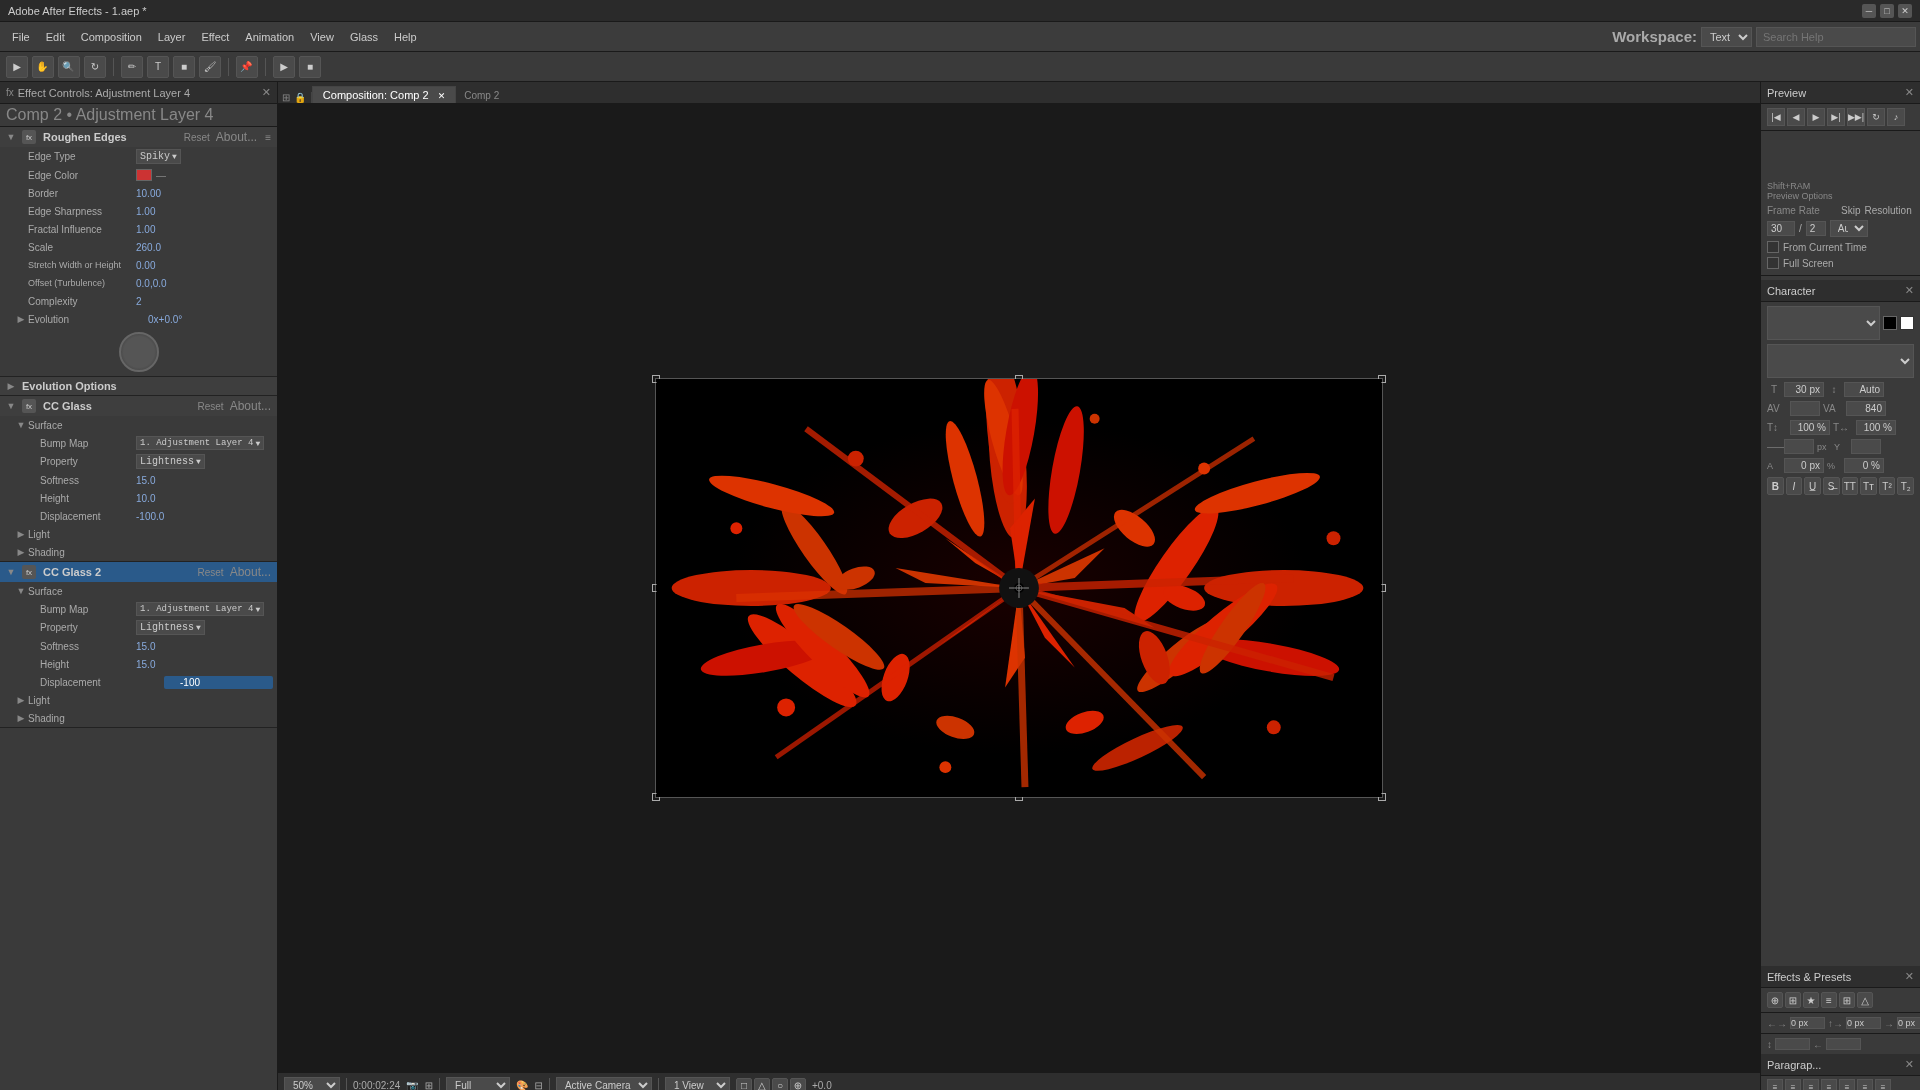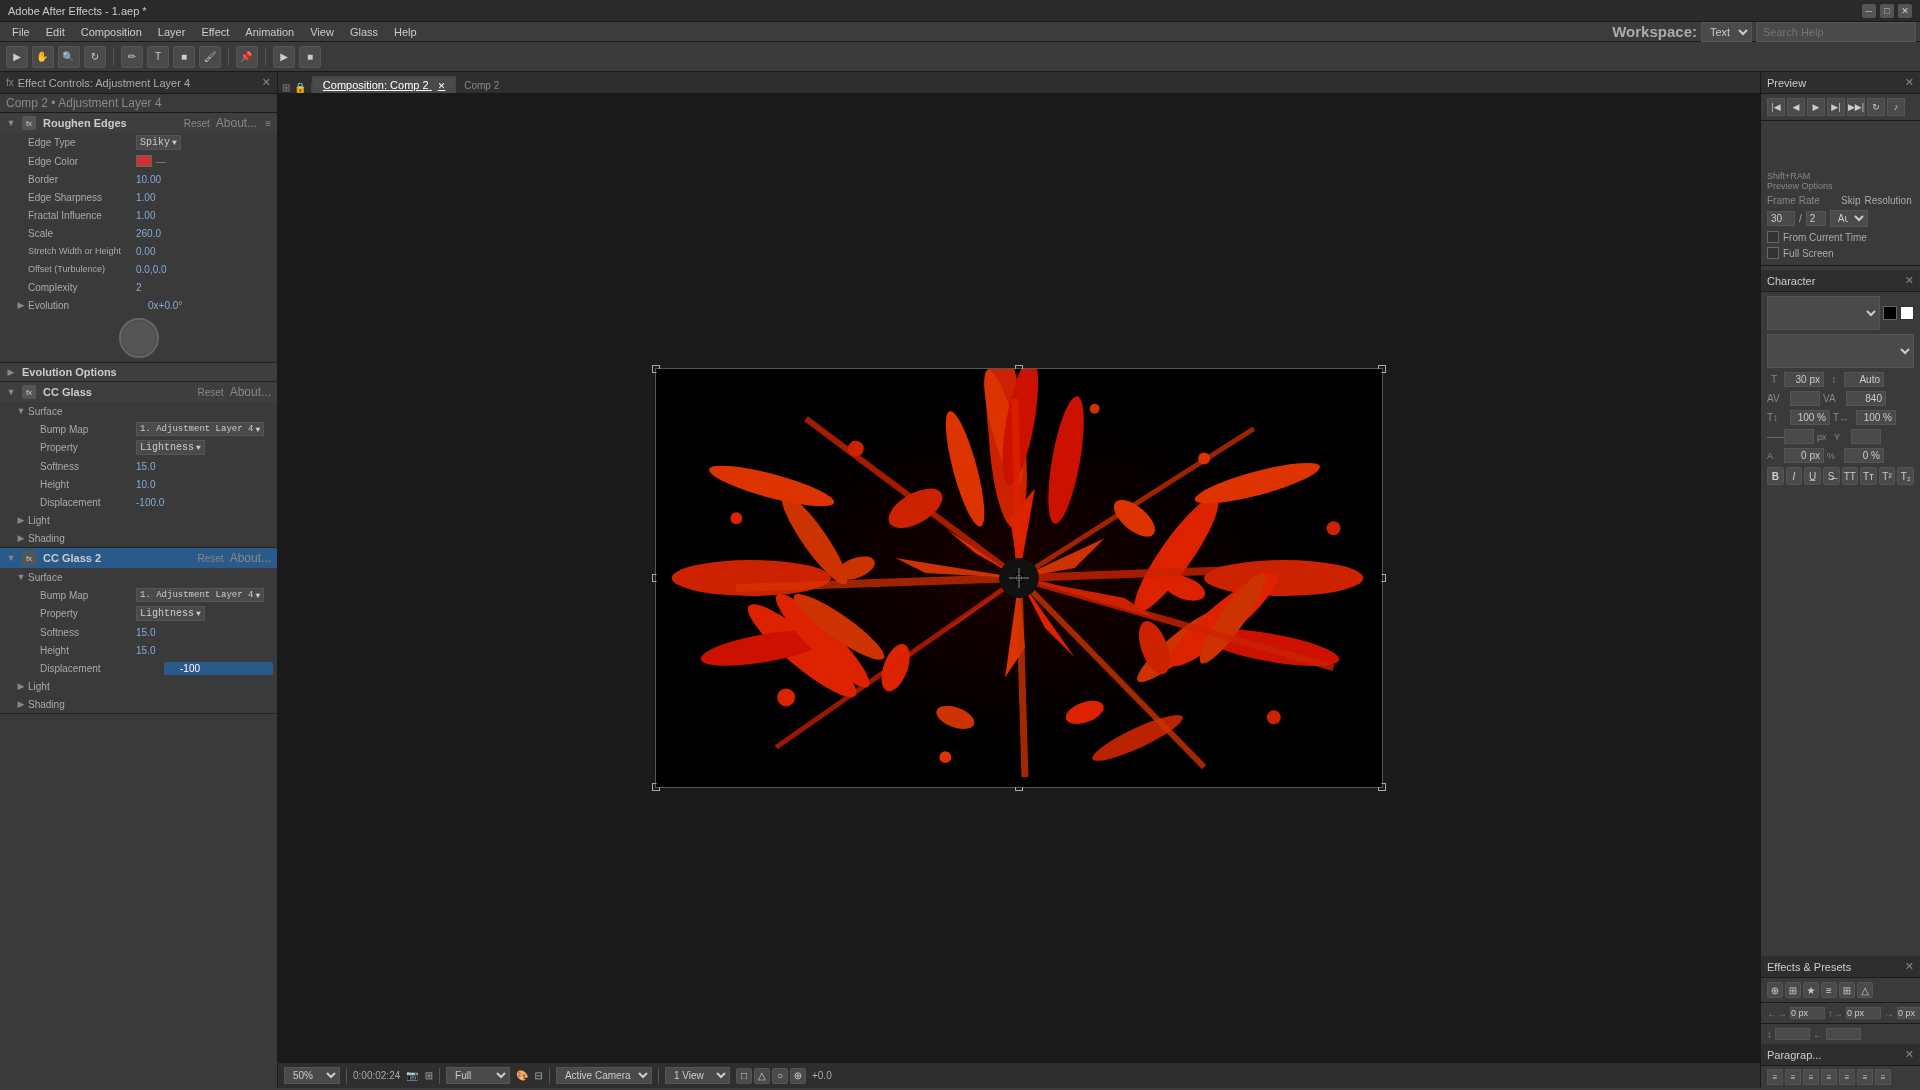--- a/index.html
+++ b/index.html
@@ -4,41 +4,41 @@
   <style>
     * { box-sizing: border-box; margin: 0; padding: 0; }
     body { background: #3a3a3a; color: #cccccc; font-family: Arial, sans-serif; font-size: 11px; width: 1920px; height: 1090px; overflow: hidden; }
 
     
     #title-bar { background: #2a2a2a; height: 22px; display: flex; align-items: center; padding: 0 8px; justify-content: space-between; border-bottom: 1px solid #1a1a1a; }
     #title-bar .win-controls { display: flex; gap: 4px; }
     #title-bar .win-btn { width: 14px; height: 14px; border-radius: 2px; border: none; cursor: pointer; font-size: 9px; display: flex; align-items: center; justify-content: center; background: #555; color: #ccc; }
 
     
-    #menu-bar { background: #3c3c3c; height: 20px; display: flex; align-items: center; padding: 0 4px; border-bottom: 1px solid #1a1a1a; }
+    #menu-bar { background: #3c3c3c; height: 30px; display: flex; align-items: center; padding: 0 4px; border-bottom: 1px solid #1a1a1a; }
     #menu-bar .menu-item { padding: 2px 8px; cursor: pointer; font-size: 11px; color: #ccc; }
 
     
     #toolbar { background: #3a3a3a; height: 30px; display: flex; align-items: center; padding: 0 6px; border-bottom: 1px solid #1a1a1a; gap: 4px; }
     .tool-btn { width: 22px; height: 22px; background: #4a4a4a; border: 1px solid #555; cursor: pointer; display: flex; align-items: center; justify-content: center; font-size: 10px; color: #ccc; border-radius: 2px; }
     .tool-separator { width: 1px; height: 18px; background: #555; margin: 0 3px; }
 
     
     #workspace-selector { margin-left: auto; display: flex; align-items: center; gap: 4px; }
     #workspace-label { font-size: 15px; color: #aaa; font-weight: bold; }
     #workspace-dropdown { background: #4a4a4a; border: 1px solid #555; color: #ccc; font-size: 11px; padding: 2px 4px; height: 20px; }
     #search-help { background: #4a4a4a; border: 1px solid #555; color: #ccc; font-size: 11px; padding: 2px 6px; height: 20px; width: 160px; }
 
     
     #main-layout { display: flex; height: calc(1090px - 22px - 22px - 30px); }
 
     
     #effect-controls { width: 278px; background: #3a3a3a; border-right: 1px solid #1a1a1a; display: flex; flex-direction: column; overflow: hidden; }
     #effect-controls-header { background: #2e2e2e; height: 22px; display: flex; align-items: center; padding: 0 6px; border-bottom: 1px solid #1a1a1a; font-size: 11px; color: #aaa; gap: 4px; }
-    #effect-controls-path { font-size: 12px; color: #888; padding: 2px 6px; border-bottom: 1px solid #1a1a1a; }
+    #effect-controls-path { font-size: 16px; color: #888; padding: 2px 6px; border-bottom: 1px solid #1a1a1a; }
     #effect-controls-body { flex: 1; overflow-y: auto; overflow-x: hidden; }
 
     
     .effect-section { border-bottom: 1px solid #222; }
     .effect-section-header { background: #3e3e3e; padding: 3px 6px; display: flex; align-items: center; gap: 4px; cursor: pointer; }
     .effect-section-header.active-section { background: #2a5a8a; }
     .effect-title { font-size: 11px; color: #ccc; font-weight: bold; }
     .effect-reset { font-size: 10px; color: #888; margin-left: auto; cursor: pointer; }
     .effect-about { font-size: 12px; color: #888; cursor: pointer; margin-left: 2px; }
 
@@ -55,21 +55,21 @@
     .fx-icon { width: 14px; height: 14px; background: #555; border-radius: 2px; display: flex; align-items: center; justify-content: center; font-size: 8px; color: #ccc; margin-right: 3px; }
 
     .wheel-container { display: flex; justify-content: center; padding: 4px 0; }
     .wheel { width: 40px; height: 40px; border-radius: 50%; border: 2px solid #666; background: radial-gradient(circle, #555 60%, #333 100%); display: flex; align-items: center; justify-content: center; }
 
     
     #center-area { flex: 1; display: flex; flex-direction: column; }
 
     
     #comp-tabs { background: #2e2e2e; height: 22px; display: flex; align-items: flex-end; border-bottom: 1px solid #1a1a1a; }
-    .comp-tab { padding: 2px 10px; font-size: 11px; color: #aaa; cursor: pointer; border: 1px solid #444; border-bottom: none; margin-right: 2px; background: #3a3a3a; text-decoration: underline; }
+    .comp-tab { padding: 2px 10px; font-size: 11px; color: #aaa; cursor: pointer; border: 1px solid #444; border-bottom: none; margin-right: 2px; background: #3a3a3a; }
     .comp-tab.active { background: #4a4a4a; color: #fff; }
 
     #comp-viewer { flex: 1; background: #1a1a1a; position: relative; display: flex; align-items: center; justify-content: center; }
     #canvas-area { position: relative; width: 728px; height: 420px; background: #000; border: 1px solid #555; }
 
     
     .corner-handle { position: absolute; width: 8px; height: 8px; border: 1px solid #aaa; background: transparent; }
     .corner-tl { top: -4px; left: -4px; }
     .corner-tr { top: -4px; right: -4px; }
     .corner-bl { bottom: -4px; left: -4px; }

